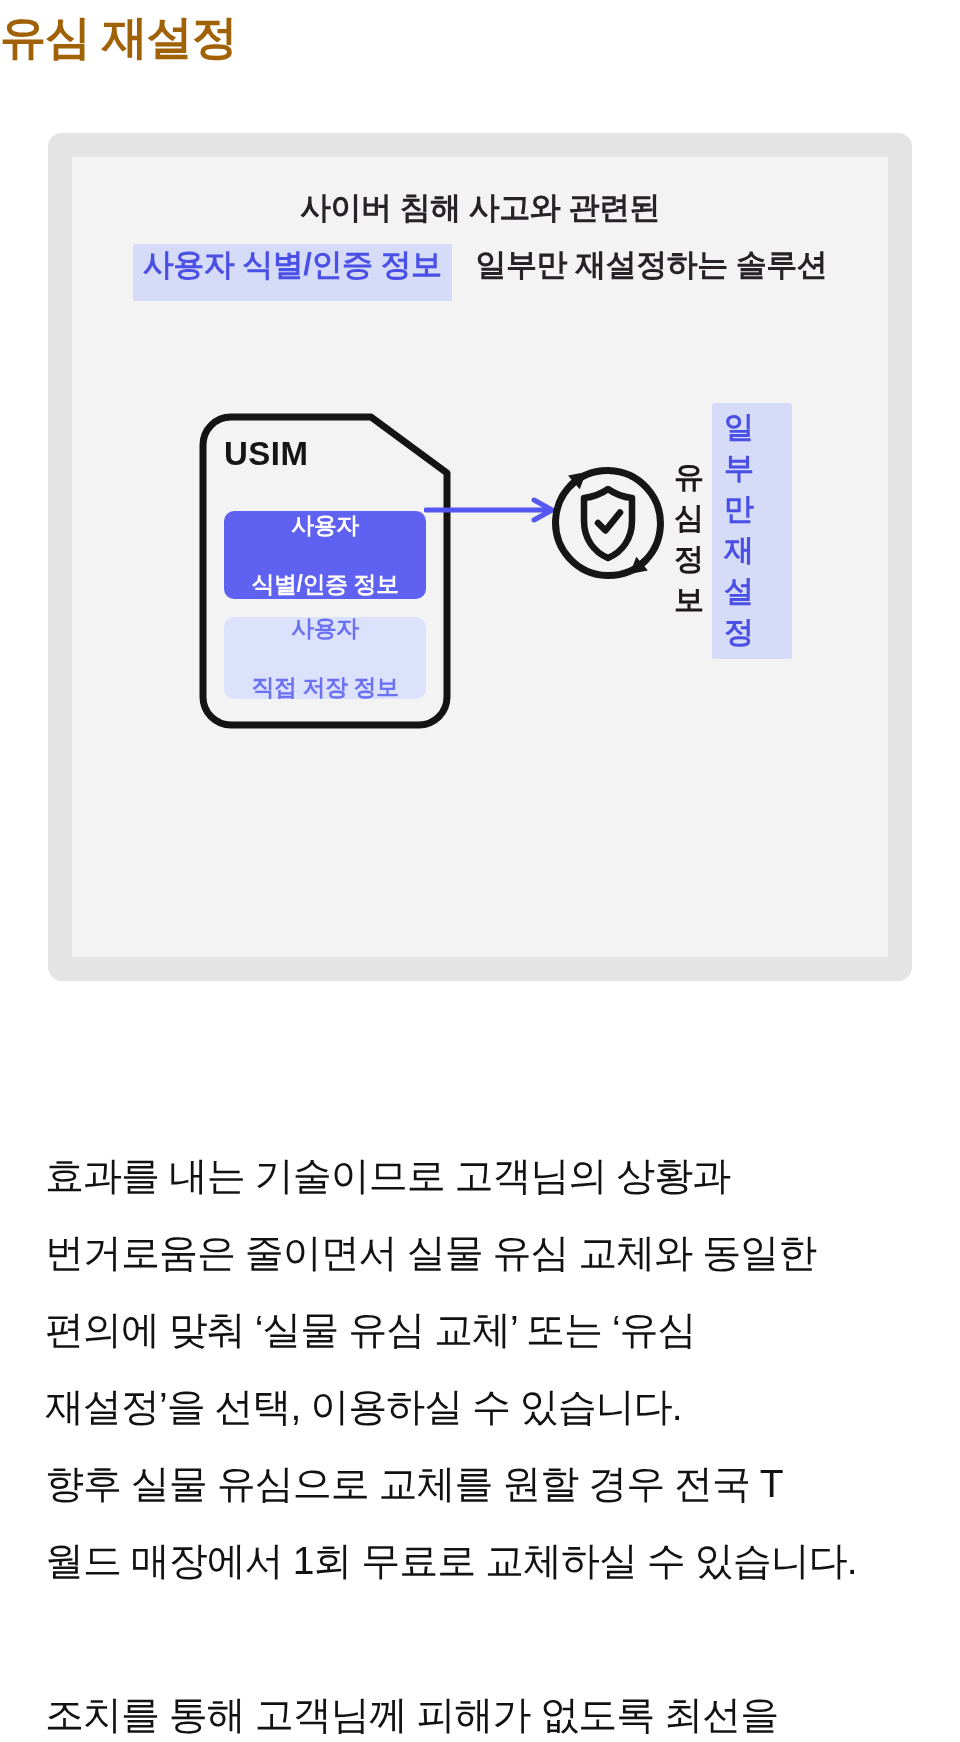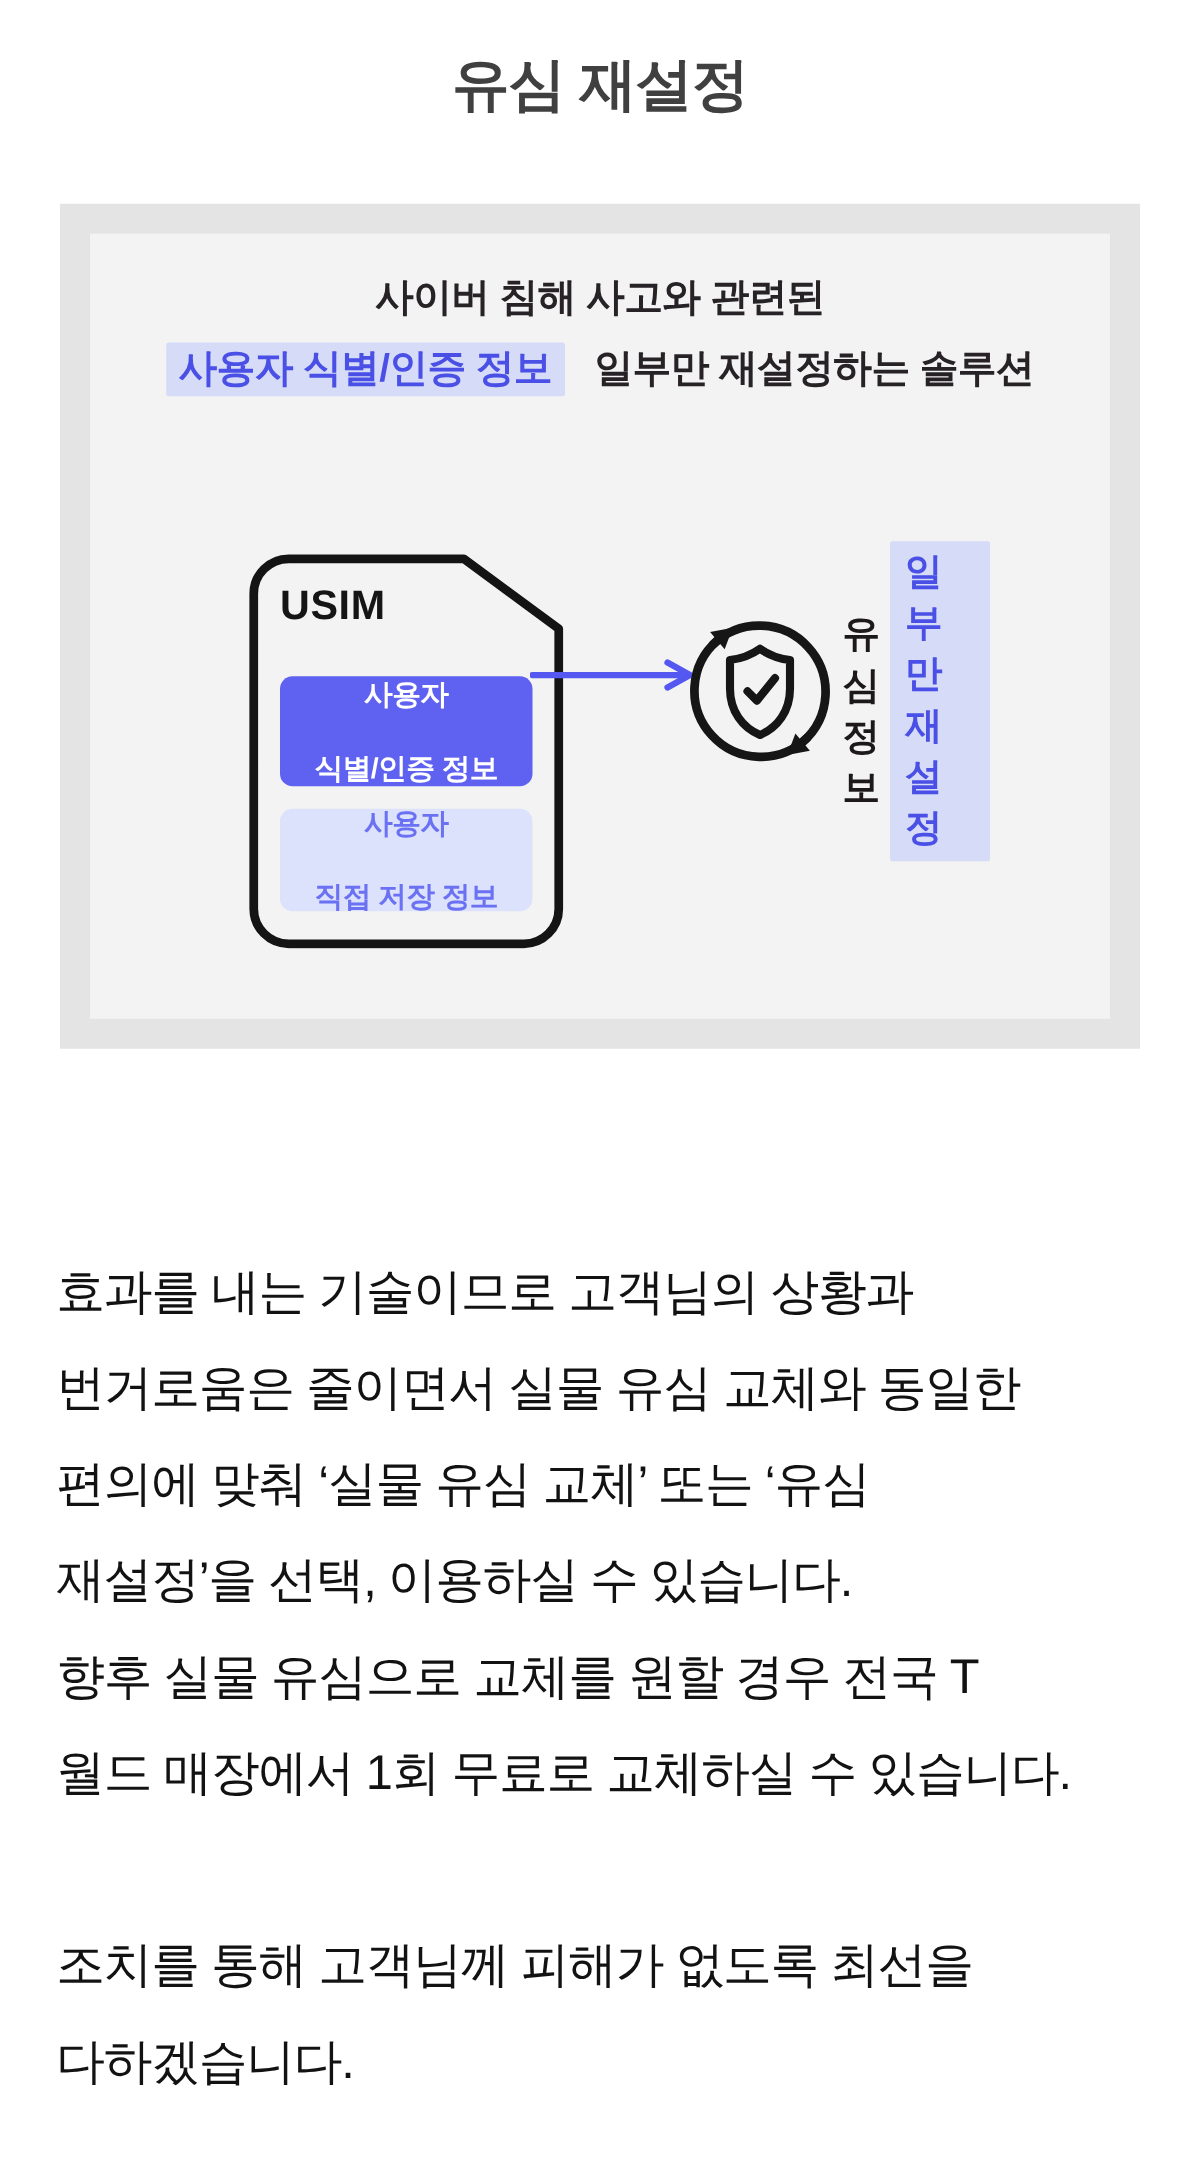--- a/index.html
+++ b/index.html
@@ -6,55 +6,55 @@
   html, body { width: 960px; background: #ffffff; }
   body {
     height: 1742px;
     overflow: hidden;
     font-family: "Liberation Sans", sans-serif;
     color: #121212;
   }
 
   
   .page-title {
-    padding-top: 38px;
-    text-align: center;
+    padding-top: 8px;
     font-size: 46px;
     font-weight: 800;
     letter-spacing: -1px;
-    color: #404040;
+    color: #a16207;
     line-height: 58px;
   }
 
   
   .panel-outer {
     margin: 67px 48px 0 48px;
-    height: 676px;
+    height: 848px;
     background: #e4e4e4;
     padding: 24px;
+    border-radius: 14px;
   }
   .panel-inner {
     position: relative;
     width: 100%;
     height: 100%;
     background: #f3f3f3;
   }
   .ig-heading {
     padding-top: 22px;
     text-align: center;
     font-size: 31px;
     font-weight: 700;
     line-height: 57px;
     color: #262226;
     letter-spacing: -0.5px;
   }
   .hl {
     background: #d6dbf8;
     color: #4a50e5;
-    padding: 3px 10px 5px 10px;
+    padding: 3px 10px 19px 10px;
     border-radius: 2px;
   }
   .hl-rest { margin-left: 24px; }
 
   .diagram {
     position: relative;
     margin-top: 78px;
     height: 316px;
   }
 

